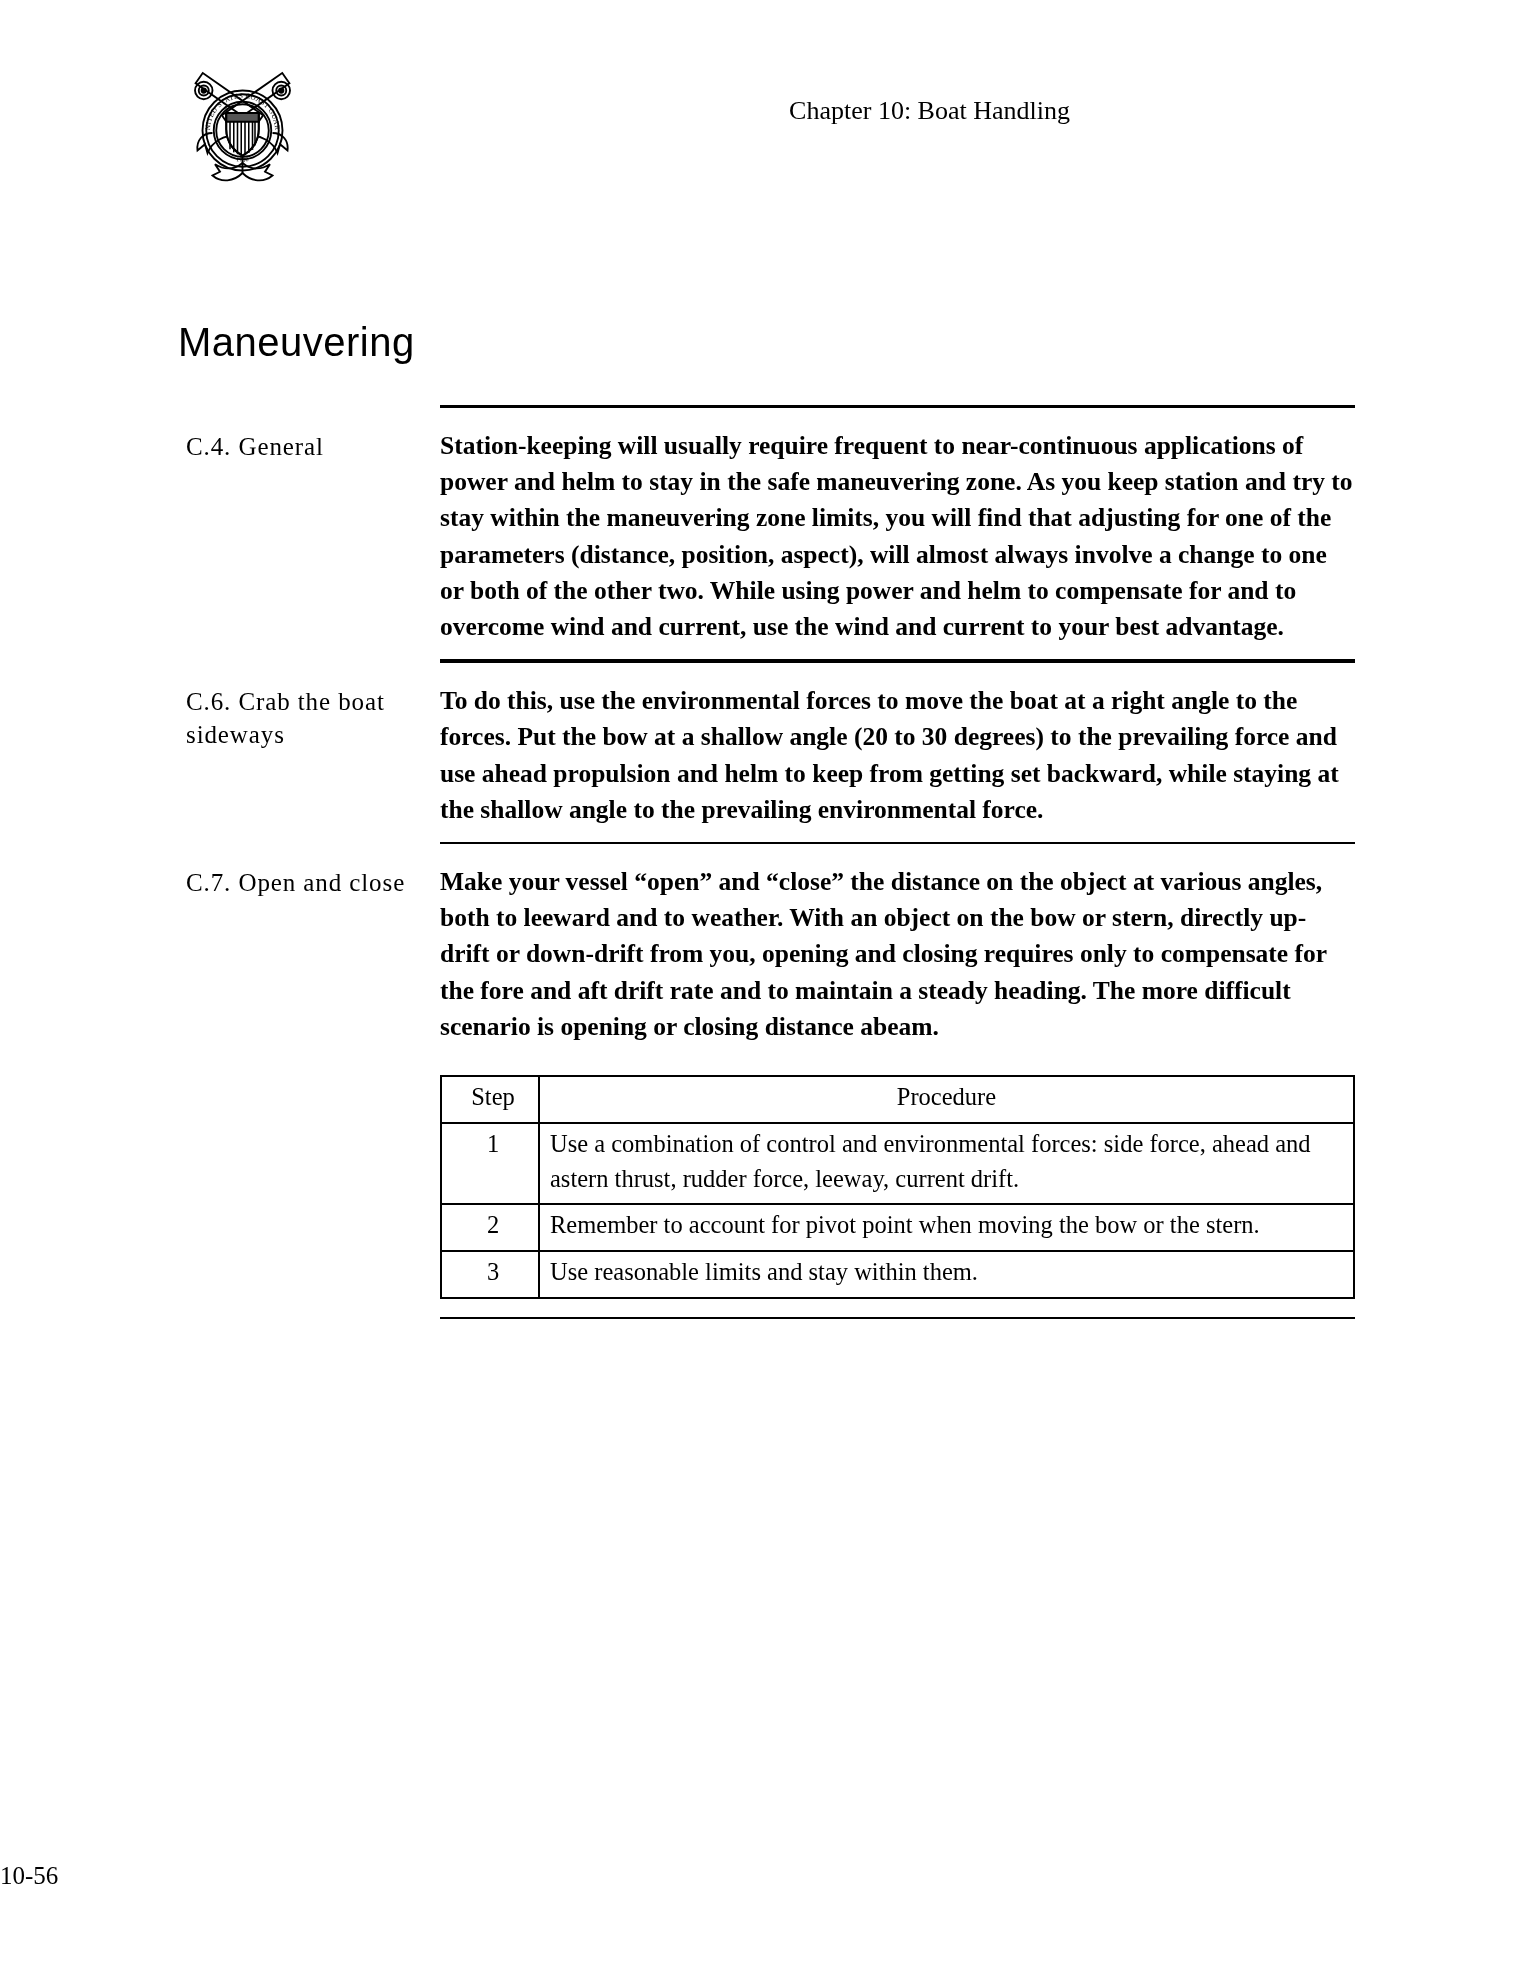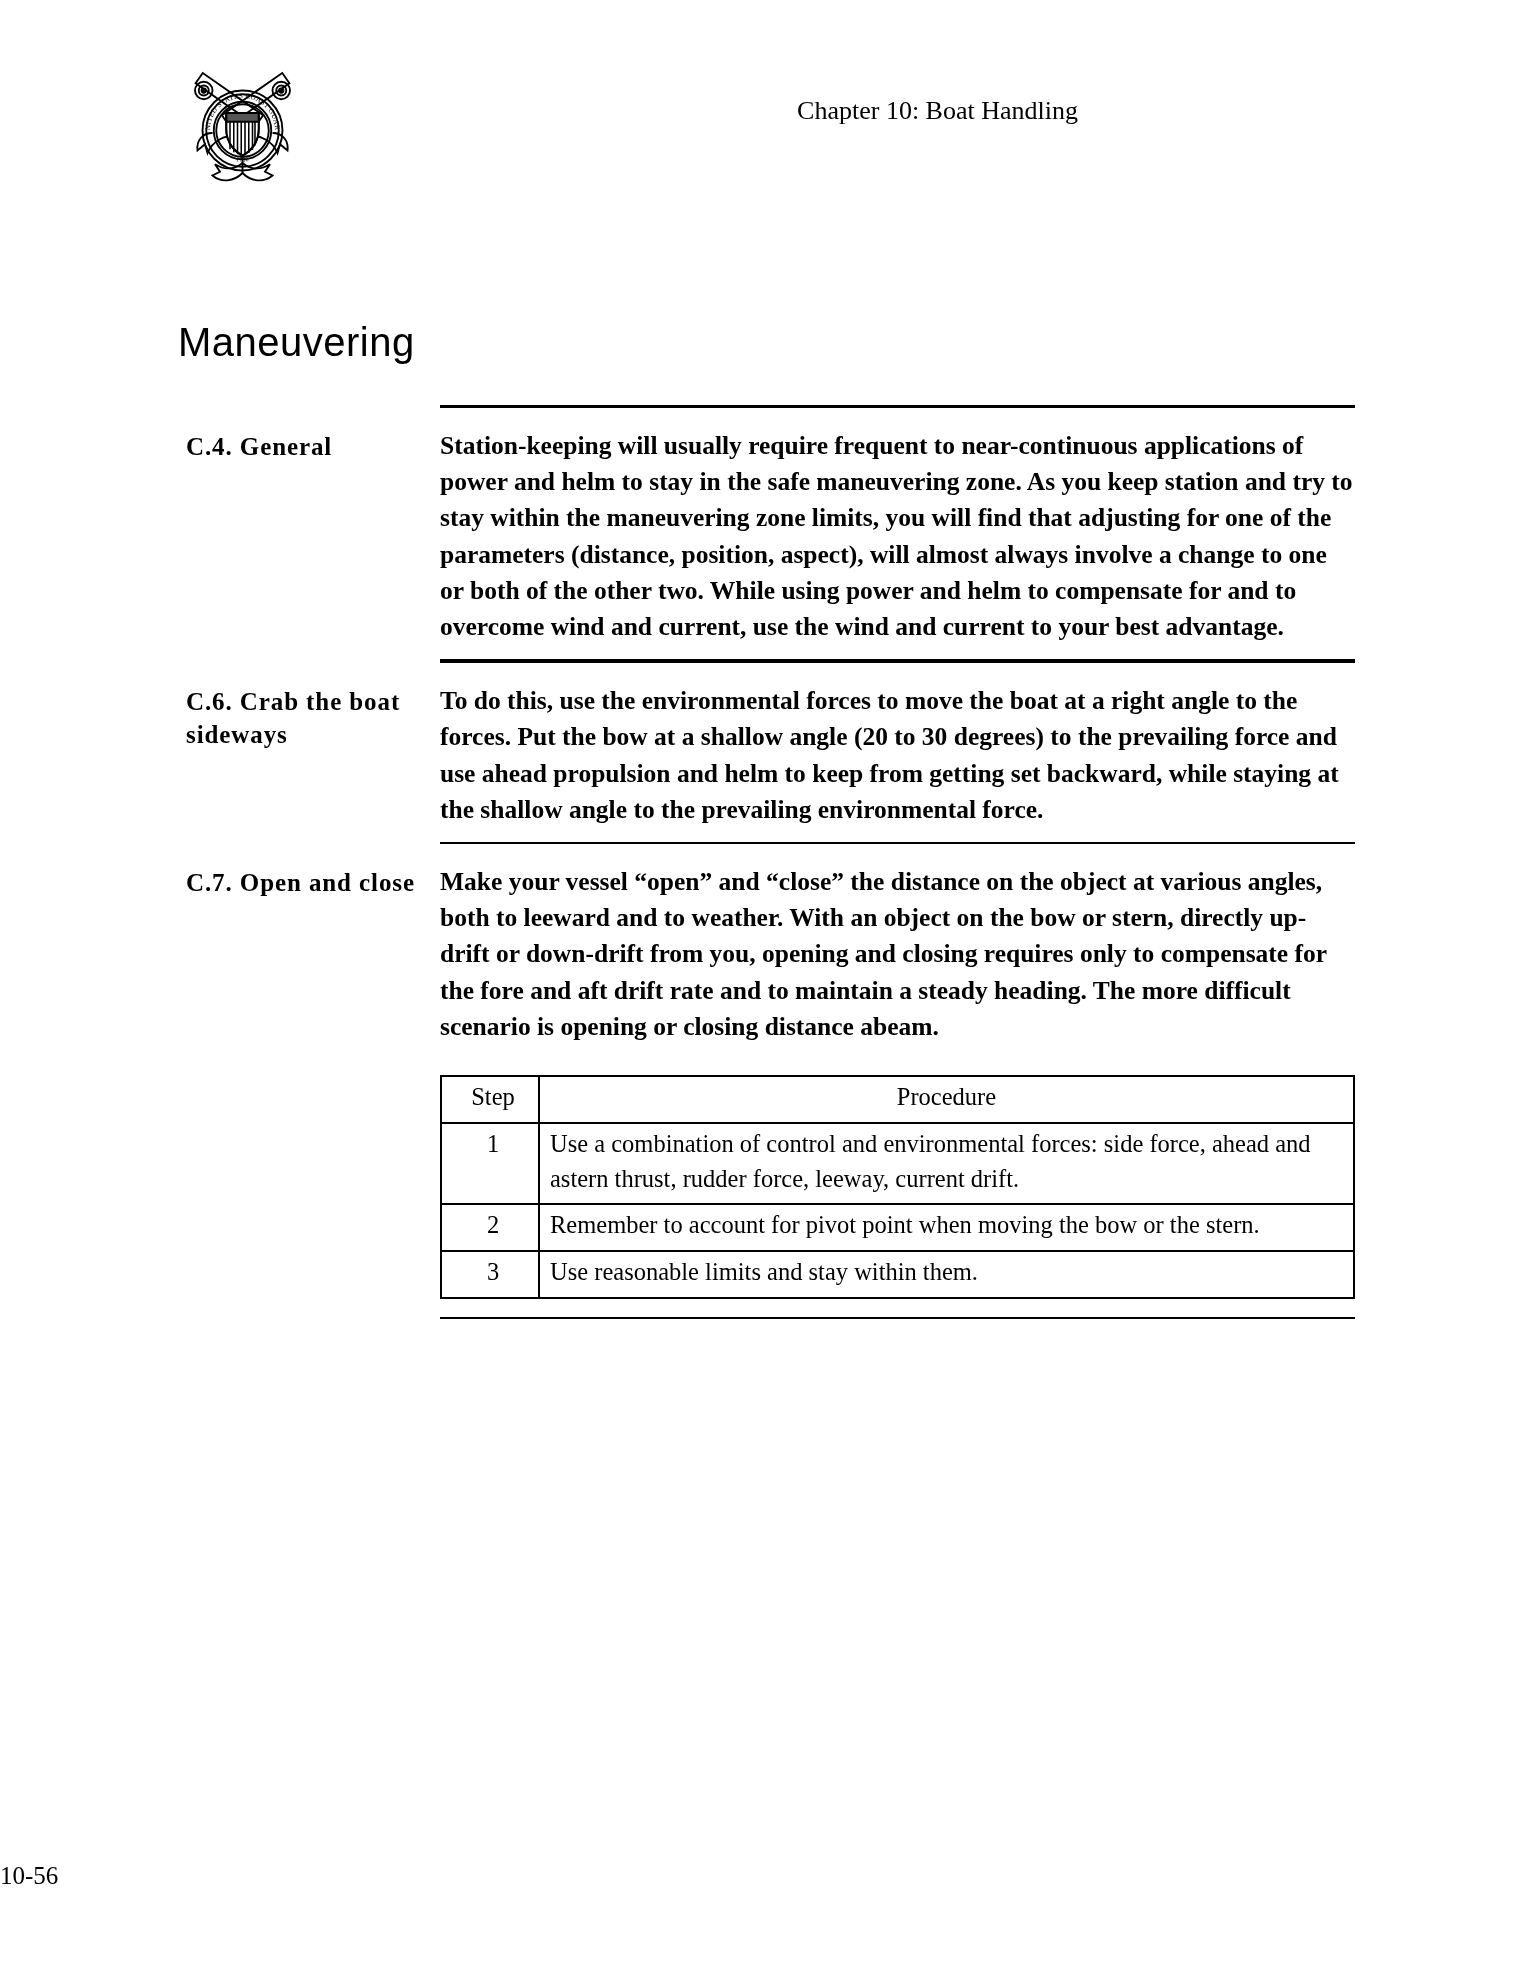--- a/index.html
+++ b/index.html
@@ -33,21 +33,21 @@
   }
   .cg-seal {
     position: absolute;
     left: 0;
     top: 0;
     width: 125px;
     height: 125px;
   }
   .header-title {
     position: absolute;
-    right: 302px;
+    right: 310px;
     top: 28px;
     font-size: 26px;
     white-space: nowrap;
     font-family: "Liberation Serif", "DejaVu Serif", serif;
   }
 
   
   .doc-title {
     position: absolute;
     left: 178px;
@@ -82,21 +82,20 @@
   }
   .sec-label {
     width: 250px;
     flex: 0 0 250px;
     font-size: 25px;
     line-height: 1.33;
     letter-spacing: 0.9px;
     padding-top: 22px;
     padding-left: 8px;
     box-sizing: border-box;
-    font-weight: bold;
   }
   .sec-body {
     flex: 1 1 auto;
     padding-top: 20px;
     padding-left: 12px;
     padding-bottom: 14px;
     font-size: 25.5px;
     line-height: 1.42;
     box-sizing: border-box;
     font-weight: bold;

